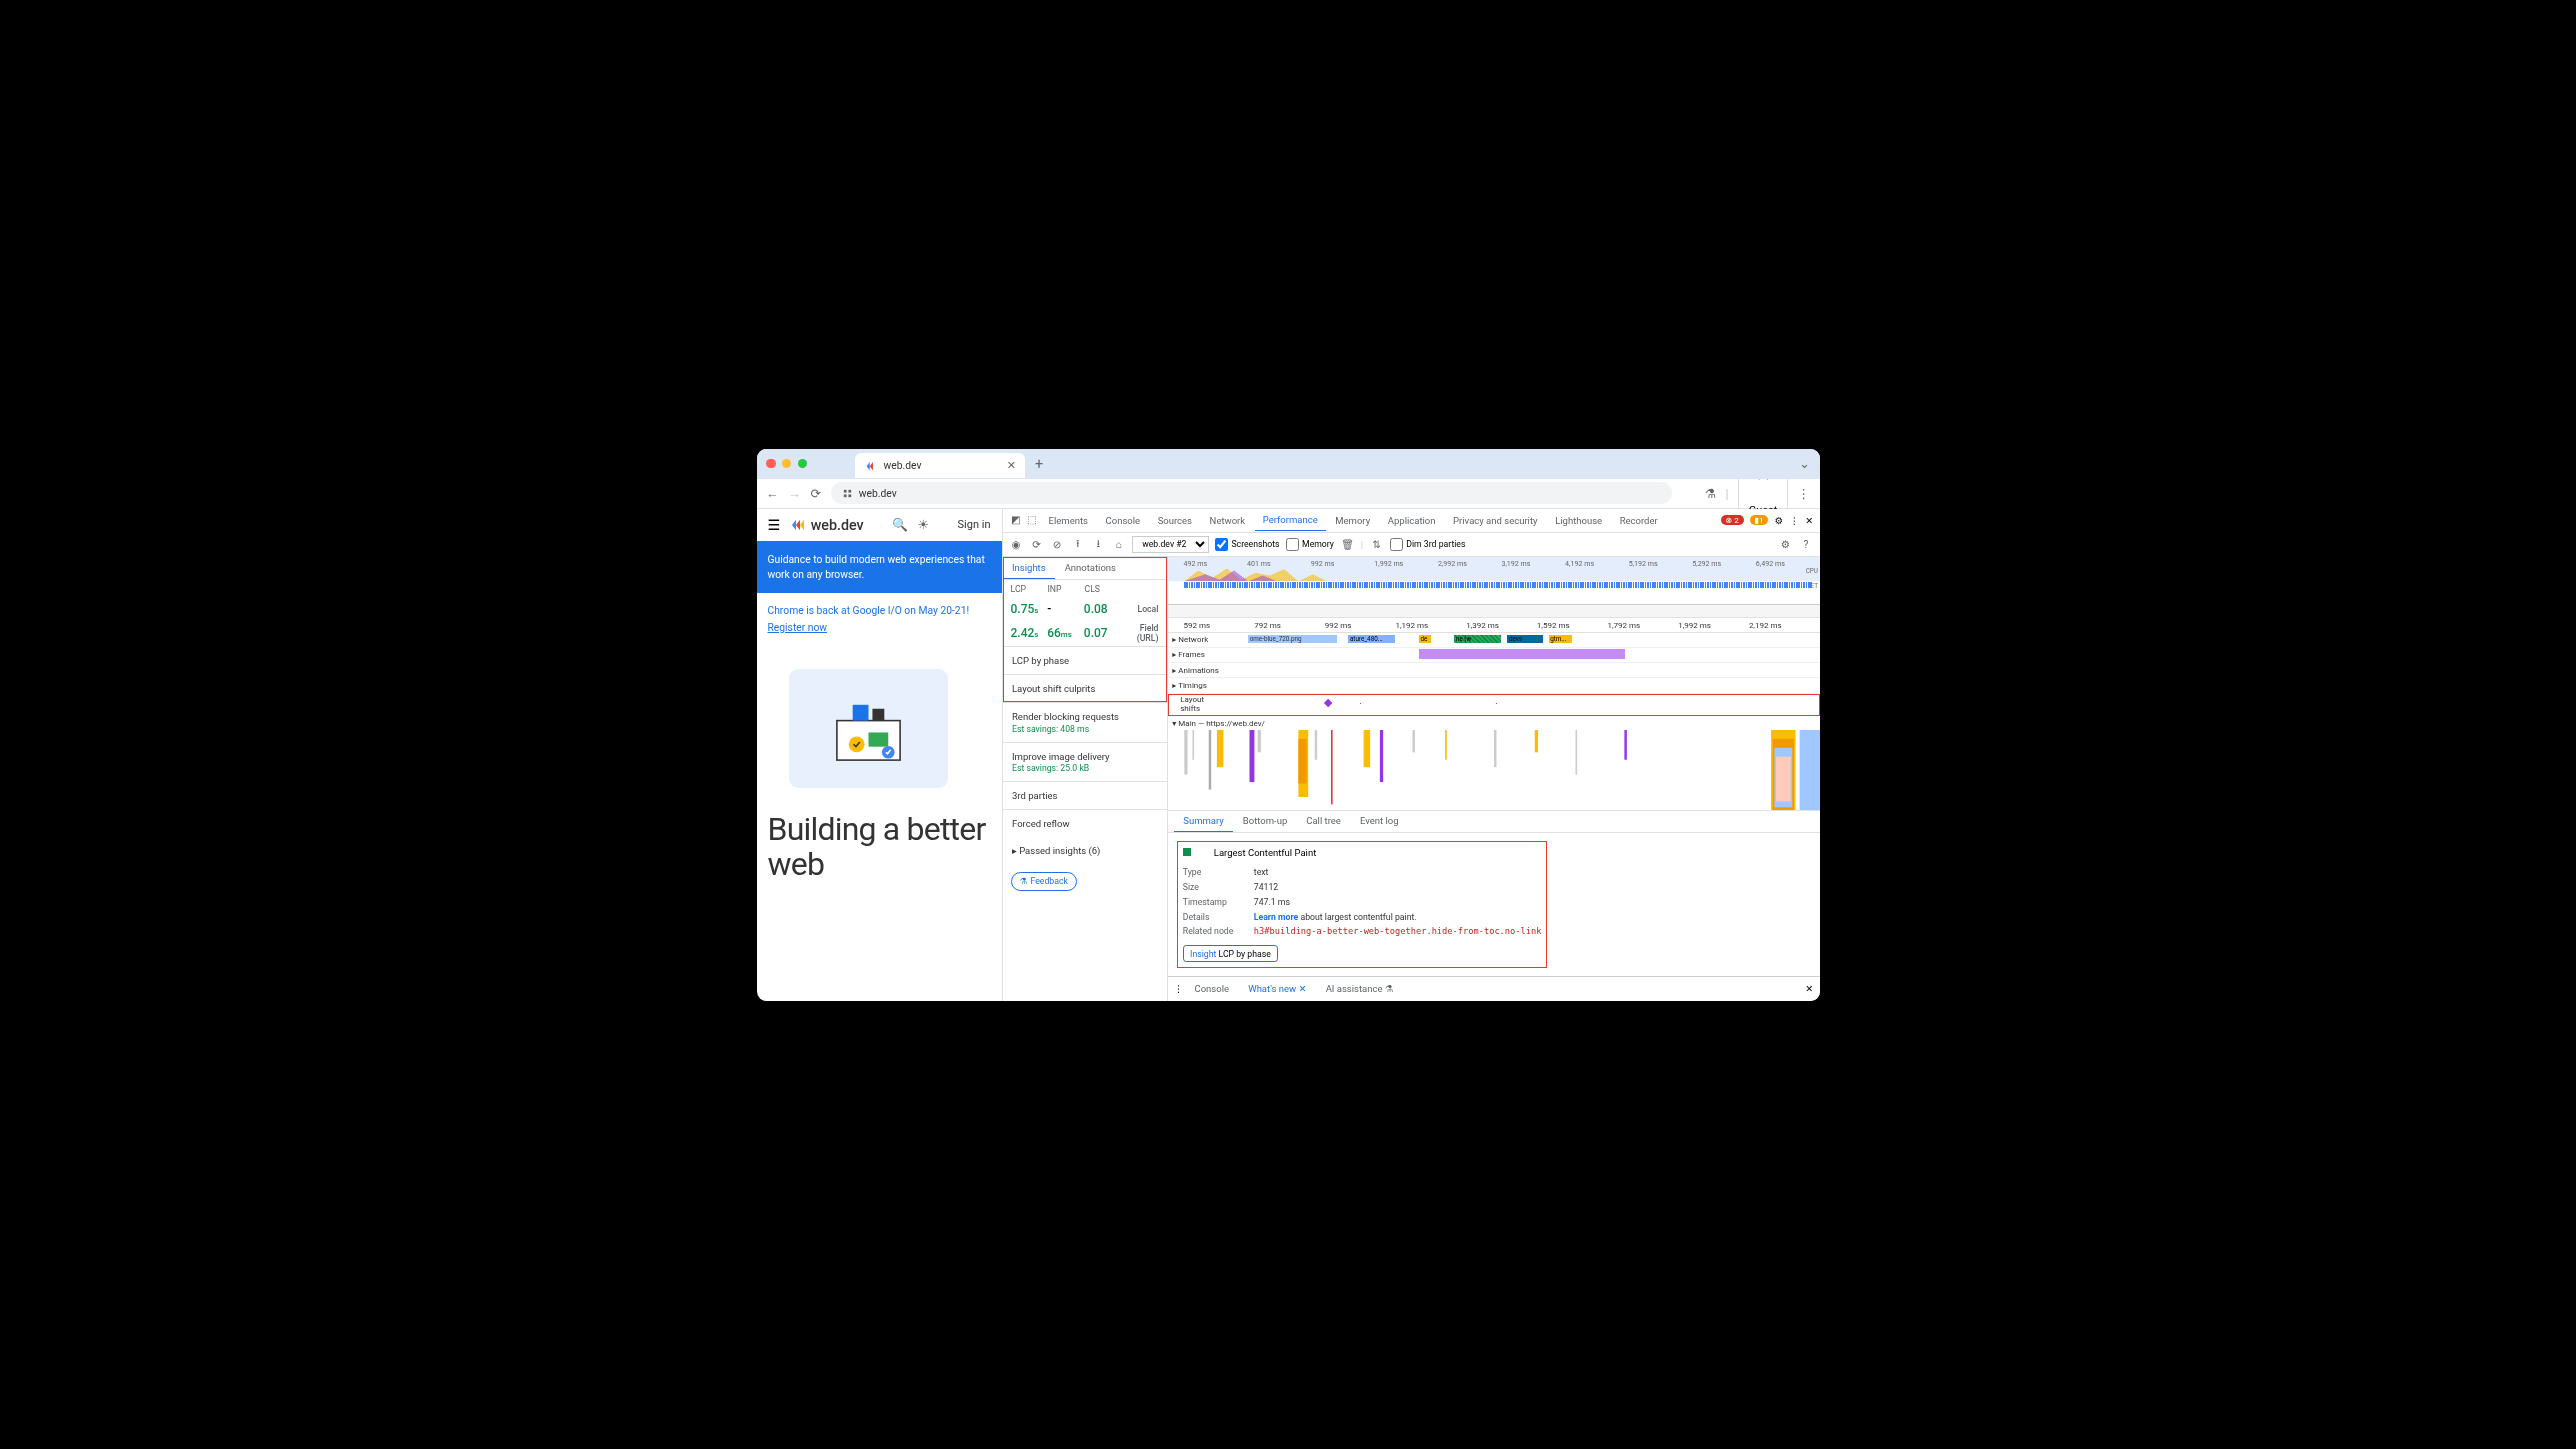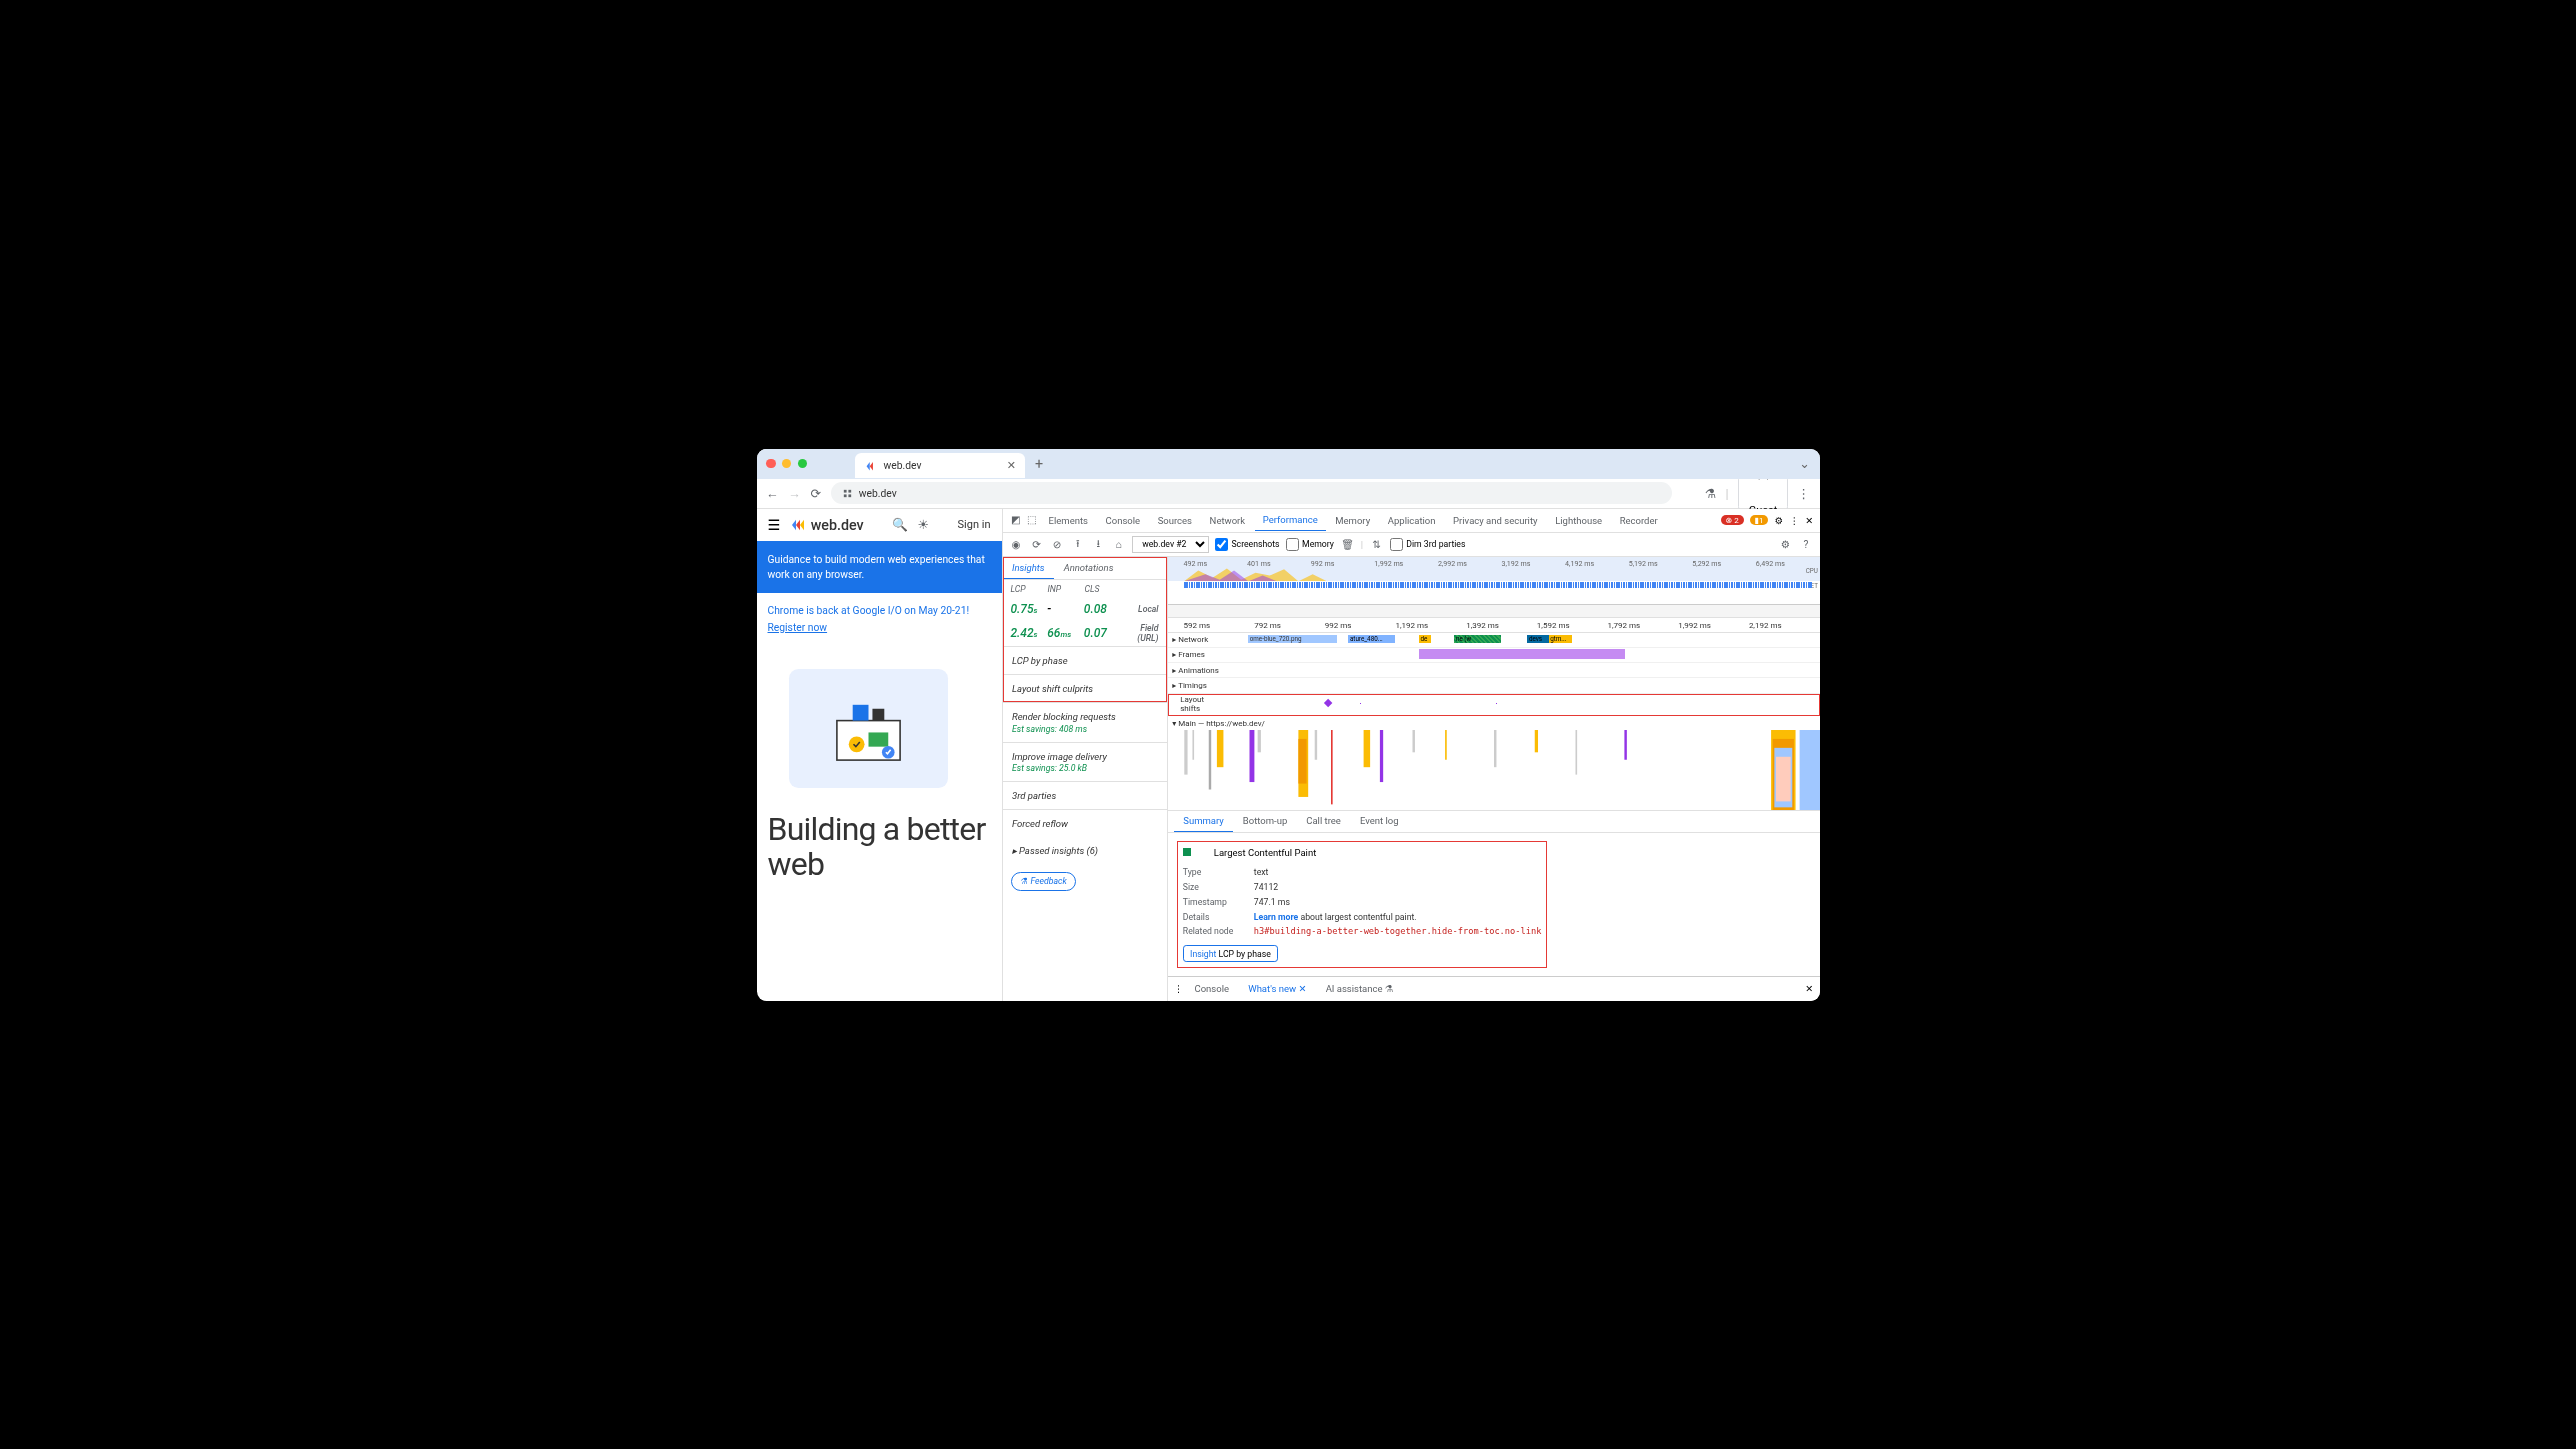--- a/index.html
+++ b/index.html
@@ -39,21 +39,21 @@
 .dt-tab { padding: 4.8px 8px; color: #5f6368; cursor: pointer; white-space: nowrap; }
 .dt-tab.active { color: #1a73e8; border-bottom: 1.6px solid #1a73e8; text-align: center; }
 .dt-tab-icons { margin-left: auto; display: flex; gap: 6.3px; align-items: center; font-size: 9.5px; }
 .error-badge { background: #d93025; color: #fff; border-radius: 6.3px; padding: 0.8px 4.8px; font-size: 8px; }
 .warn-badge { background: #f29900; color: #fff; border-radius: 6.3px; padding: 0.8px 4.8px; font-size: 8px; }
 .perf-toolbar { display: flex; align-items: center; padding: 3.2px 6.3px; gap: 6.3px; border-bottom: 0.8px solid #e0e0e0; font-size: 9.5px; }
 .perf-btn { color: #5f6368; cursor: pointer; font-size: 10.3px; display: inline-flex; align-items: center; justify-content: center; width: 14.3px; height: 14.3px;}
 .perf-select { border: 0.8px solid #ccc; padding: 1.6px 4.8px; font-size: 8.7px; background: #fff; }
 .perf-checkbox { display: flex; align-items: center; gap: 3.2px; font-size: 8.7px; }
 .perf-body { display: flex; flex: 1; overflow: hidden; }
-.insights-panel { width: 165px; border-right: 0.8px solid #e0e0e0; overflow-y: auto; font-size: 9.5px; font-style: italic; }
+.insights-panel { width: 165px; border-right: 0.8px solid #e0e0e0; overflow-y: auto; font-size: 9.5px; }
 .insights-tabs { display: flex; border-bottom: 0.8px solid #e0e0e0; }
 .insights-tab { padding: 4.8px 9.5px; cursor: pointer; font-size: 9.5px; color: #5f6368; }
 .insights-tab.active { color: #1a73e8; border-bottom: 1.6px solid #1a73e8; }
 .metrics-header { display: flex; padding: 4.8px 8px; font-size: 8.7px; color: #5f6368; }
 .metrics-header > div { flex: 1; }
 .metrics-row { display: flex; padding: 3.2px 8px; align-items: center; }
 .metrics-row > div { flex: 1; font-size: 12px; font-weight: 500; }
 .metrics-row .label { font-size: 8.7px; color: #5f6368; flex: 0 0 38px; text-align: right; }
 .metric-good { color: #0d904f; }
 .metric-unit { font-size: 8px; }
@@ -71,21 +71,21 @@
 .timeline-ruler2 span { flex: 1; }
 .timeline-tracks { flex: 1; overflow: auto; font-size: 8.7px; position: relative; }
 .track-row { display: flex; border-bottom: 0.8px solid #f0f0f0; min-height: 14.3px; align-items: center; }
 .track-label { width: 63px; padding: 1.6px 4.8px; font-size: 8px; color: #333; cursor: pointer; flex-shrink: 0; }
 .track-content { flex: 1; position: relative; height: 14.3px; }
 .network-bar { position: absolute; height: 8px; top: 2.4px; font-size: 6.3px; overflow: hidden; white-space: nowrap; padding: 0 1.6px; }
 .nb1 { left: 3%; width: 15%; background: #a0c7ff; color: #333;}
 .nb2 { left: 20%; width: 8%; background: #80b3ff; }
 .nb3 { left: 32%; width: 2%; background: #fbbc04; }
 .nb4 { left: 38%; width: 8%; background: repeating-linear-gradient(45deg,#34a853,#34a853 1.6px,#0d904f 1.6px,#0d904f 3.2px); }
-.nb5 { left: 47%; width: 6%; background: #0369a1; margin-left: 20px; }
+.nb5 { left: 47%; width: 6%; background: #0369a1; }
 .nb6 { left: 54%; width: 4%; background: #fbbc04; }
 .frames-bar { position: absolute; left: 32%; width: 35%; height: 9.5px; top: 1.6px; background: #c58bf2; }
 .layout-shift-marker { position: absolute; width: 6.3px; height: 6.3px; background: #9334e6; transform: rotate(45deg); top: 3.2px; }
 .main-track { height: 119px; position: relative; background: #fff; }
 .details-tabs { display: flex; border-top: 0.8px solid #e0e0e0; border-bottom: 0.8px solid #e0e0e0; padding: 0 6.3px; }
 .details-tab { padding: 4.8px 9.5px; font-size: 9.5px; color: #5f6368; cursor: pointer; }
 .details-tab.active { color: #1a73e8; border-bottom: 1.6px solid #1a73e8; }
 .details-body { padding: 8px 9.5px; font-size: 9.5px; }
 .details-title { display: flex; align-items: center; gap: 23px; font-size: 9.5px; margin-bottom: 7px; }
 .green-square { width: 8px; height: 8px; background: #0d904f; display: inline-block; }

